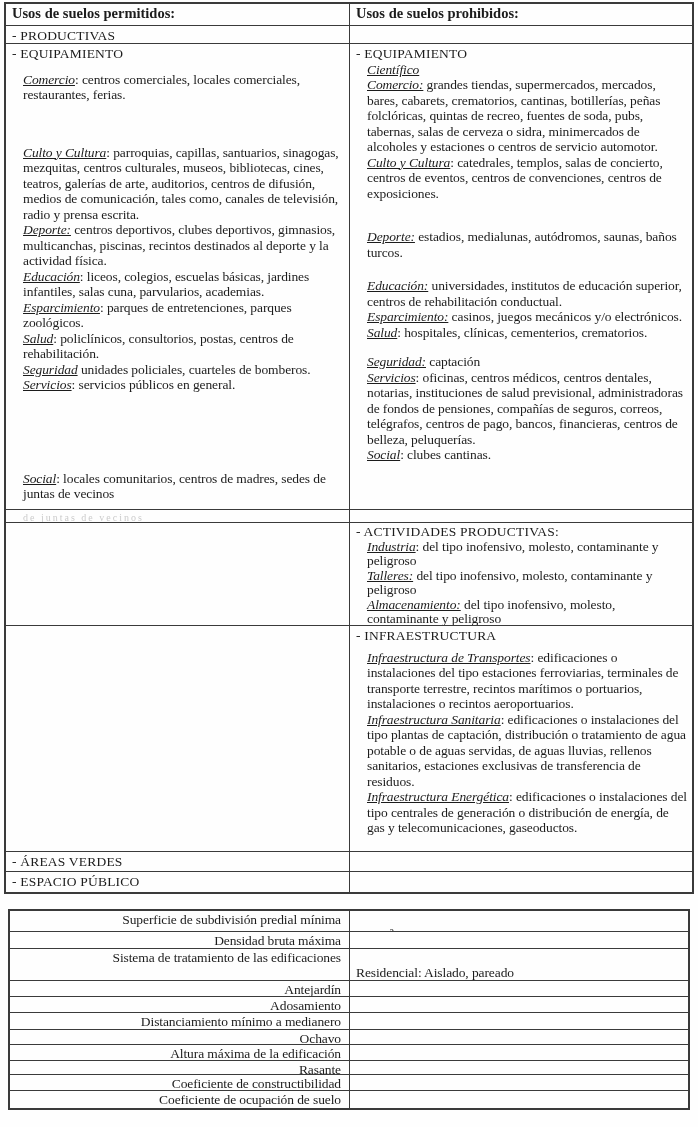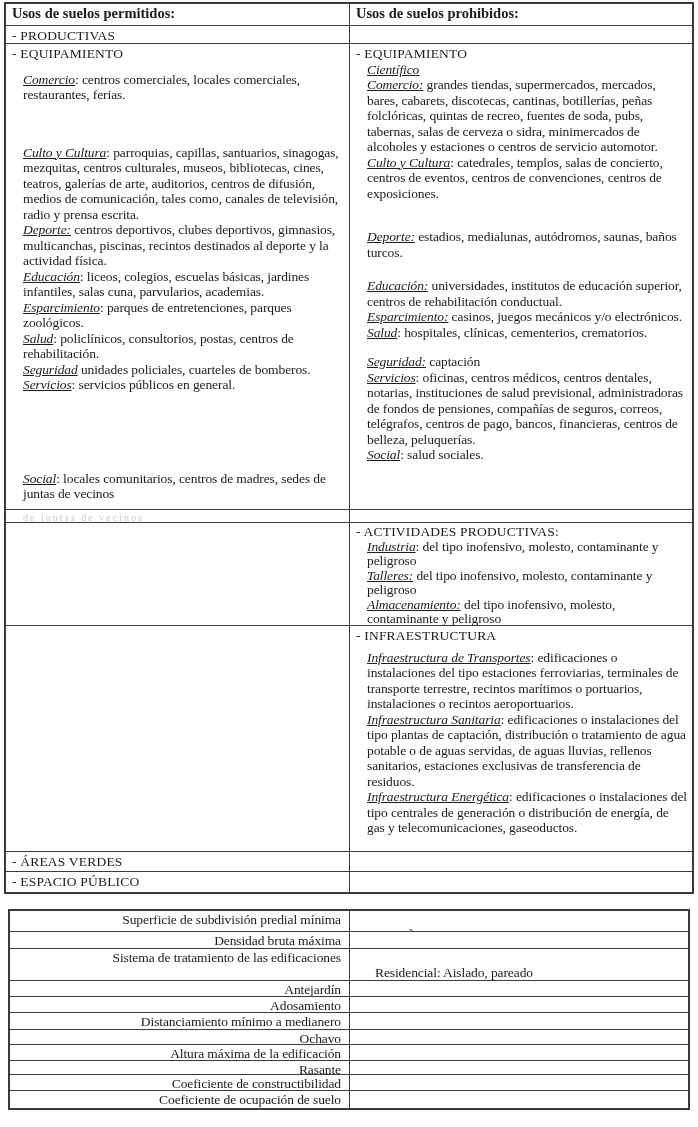--- a/index.html
+++ b/index.html
@@ -35,21 +35,21 @@
     margin-left: 11px; color: #a8a8a8; opacity: 0.6;
     font-size: 10px; line-height: 11px; letter-spacing: 2px;
     filter: blur(0.3px); white-space: nowrap;
   }
 
   
   .specs-table {
     position: absolute; left: 8px; top: 909px; width: 682px;
     border: 2px solid #3a3a3a; background: #fefefe;
   }
-  .srow { display: flex; border-top: 1.5px solid #3a3a3a; overflow: hidden; gap: 19px; }
+  .srow { display: flex; border-top: 1.5px solid #3a3a3a; overflow: hidden; }
   .srow:first-child { border-top: none; }
   .slabel {
     flex: 0 0 340px; width: 340px;
     text-align: right; padding: 1px 8px 0 2px;
     font-size: 13.5px; line-height: 15.5px; letter-spacing: -0.1px;
     border-right: 1.5px solid #3a3a3a;
   }
   .svalue {
     flex: 1 1 auto; padding: 16px 4px 0 6px;
     font-size: 13.5px; line-height: 15.5px; letter-spacing: -0.1px;
@@ -89,32 +89,32 @@
         <p class="para"><span class="cat">Salud</span><span>: policlínicos, consultorios, postas, centros de rehabilitación.</span></p>
         <p class="para"><span class="cat">Seguridad</span><span> unidades policiales, cuarteles de bomberos.</span></p>
         <p class="para"><span class="cat">Servicios</span><span>: servicios públicos en general.</span></p>
         <div class="spacer" style="height:78px"></div>
         <p class="para"><span class="cat">Social</span><span>: locales comunitarios, centros de madres, sedes de juntas de vecinos</span></p>
       </div>
 
       <div class="cell rightcol">
         <div class="heading">- EQUIPAMIENTO</div>
         <p class="para"><span class="cat">Científico</span><span></span></p>
-        <p class="para"><span class="cat">Comercio:</span><span> grandes tiendas, supermercados, mercados, bares, cabarets, discotecas, cantinas, botillerías, peñas folclóricas, quintas de recreo, fuentes de soda, pubs, tabernas, salas de cerveza o sidra, minimercados de alcoholes y estaciones o centros de servicio automotor.</span></p>
+        <p class="para"><span class="cat">Comercio:</span><span> grandes tiendas, supermercados, mercados, bares, cabarets, crematorios, cantinas, botillerías, peñas folclóricas, quintas de recreo, fuentes de soda, pubs, tabernas, salas de cerveza o sidra, minimercados de alcoholes y estaciones o centros de servicio automotor.</span></p>
         <p class="para"><span class="cat">Culto y Cultura</span><span>: catedrales, templos, salas de concierto, centros de eventos, centros de convenciones, centros de exposiciones.</span></p>
         <div class="spacer" style="height:28px"></div>
         <p class="para"><span class="cat">Deporte:</span><span> estadios, medialunas, autódromos, saunas, baños turcos.</span></p>
         <div class="spacer" style="height:18px"></div>
         <p class="para"><span class="cat">Educación:</span><span> universidades, institutos de educación superior, centros de rehabilitación conductual.</span></p>
         <p class="para"><span class="cat">Esparcimiento:</span><span> casinos, juegos mecánicos y/o electrónicos.</span></p>
         <p class="para"><span class="cat">Salud</span><span>: hospitales, clínicas, cementerios, crematorios.</span></p>
         <div class="spacer" style="height:14px"></div>
         <p class="para"><span class="cat">Seguridad:</span><span> captación</span></p>
         <p class="para"><span class="cat">Servicios</span><span>: oficinas, centros médicos, centros dentales, notarias, instituciones de salud previsional, administradoras de fondos de pensiones, compañías de seguros, correos, telégrafos, centros de pago, bancos, financieras, centros de belleza, peluquerías.</span></p>
-        <p class="para"><span class="cat">Social</span><span>: salud sociales.</span></p>
+        <p class="para"><span class="cat">Social</span><span>: clubes cantinas.</span></p>
       </div>
     </div>
 
     <div class="trow" style="height:13px">
       <div class="cell">
         <div class="ghost">de juntas de vecinos</div>
       </div>
       <div class="cell rightcol"></div>
     </div>
 

